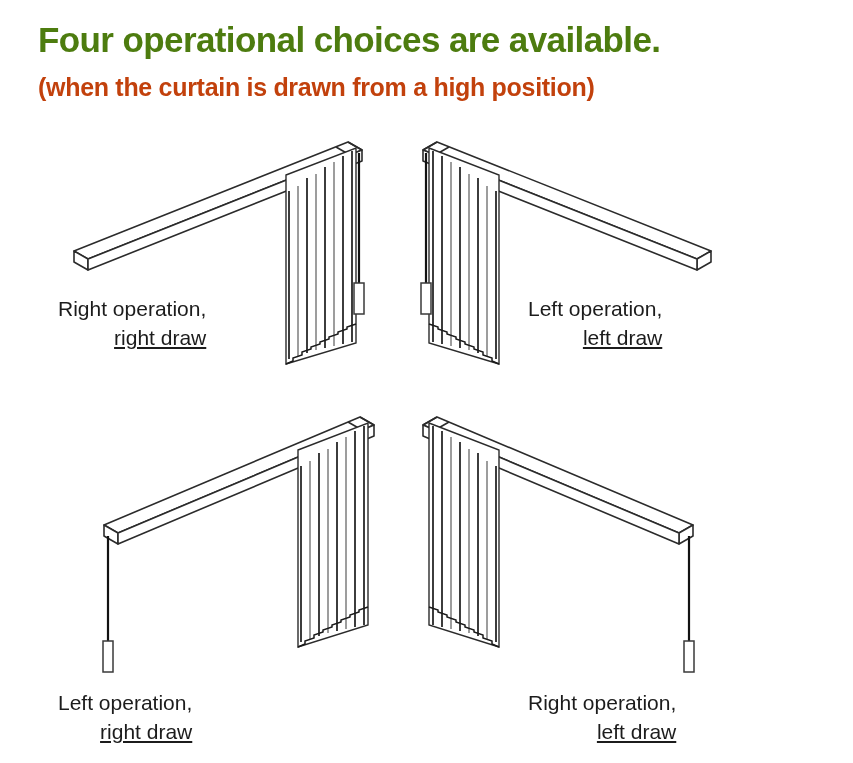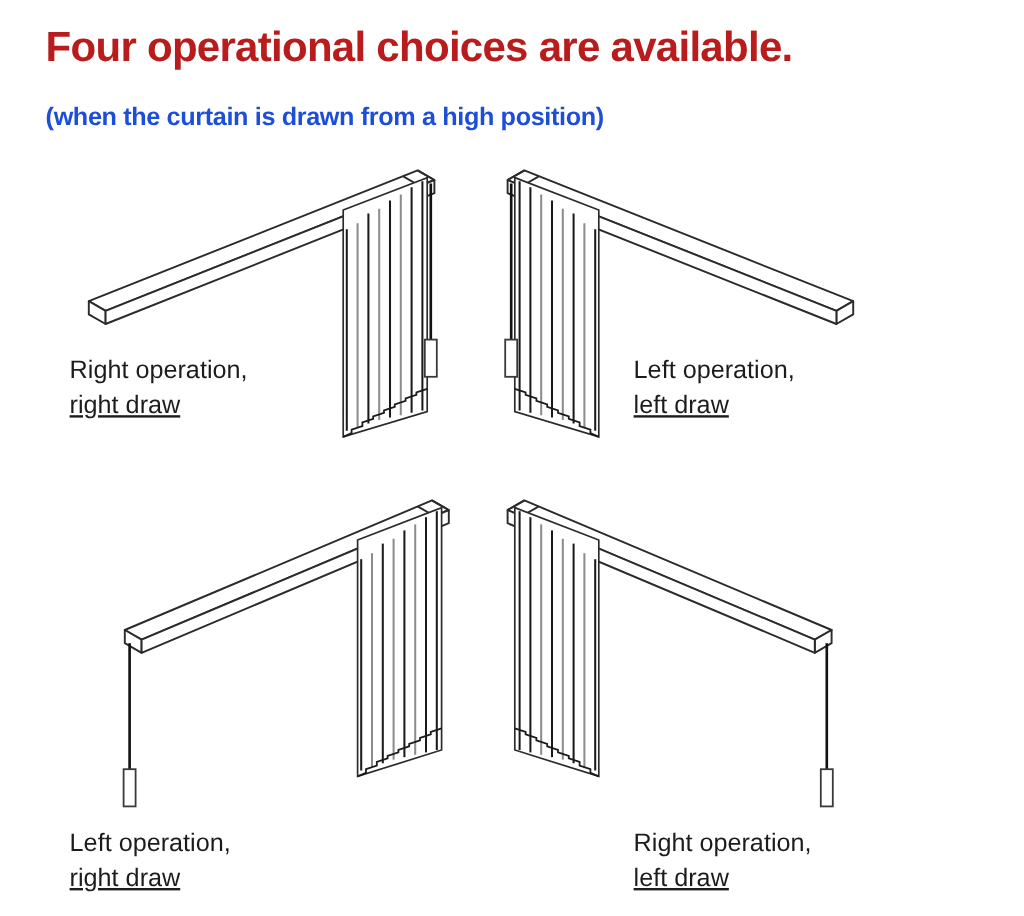--- a/index.html
+++ b/index.html
@@ -4,27 +4,27 @@
 <style>
   html,body{margin:0;padding:0;background:#ffffff;}
   body{
     width:853px;height:763px;position:relative;overflow:hidden;
     font-family:"Liberation Sans","DejaVu Sans",sans-serif;
     color:#1a1a1a;
   }
   .title-block{position:absolute;left:38px;top:18px;width:790px;}
   .title-main{
     font-size:35px;font-weight:bold;letter-spacing:-0.6px;
-    line-height:44px;color:#b91c1c;white-space:nowrap;
+    line-height:44px;color:#4d7c0f;white-space:nowrap;
   }
   .title-sub{
-    font-size:21px;font-weight:bold;letter-spacing:-0.3px;
-    line-height:36px;color:#1d4ed8;white-space:nowrap;margin-top:18px;
+    font-size:25px;font-weight:bold;letter-spacing:-0.3px;
+    line-height:36px;color:#c2410c;white-space:nowrap;margin-top:7px;
   }
-  .diagram-grid{position:absolute;left:0;top:128px;width:705px;height:635px;}
+  .diagram-grid{position:absolute;left:0;top:128px;width:705px;height:635px;text-align:right;}
   .panel{position:absolute;}
   .panel-svg{display:block;}
   .caption{
     position:absolute;font-size:21px;line-height:29px;
     color:#1c1c1c;white-space:nowrap;font-weight:normal;
   }
   .cap-l1{display:block;}
   .cap-l2{display:block;text-decoration:underline;}
 </style>
 </head>

